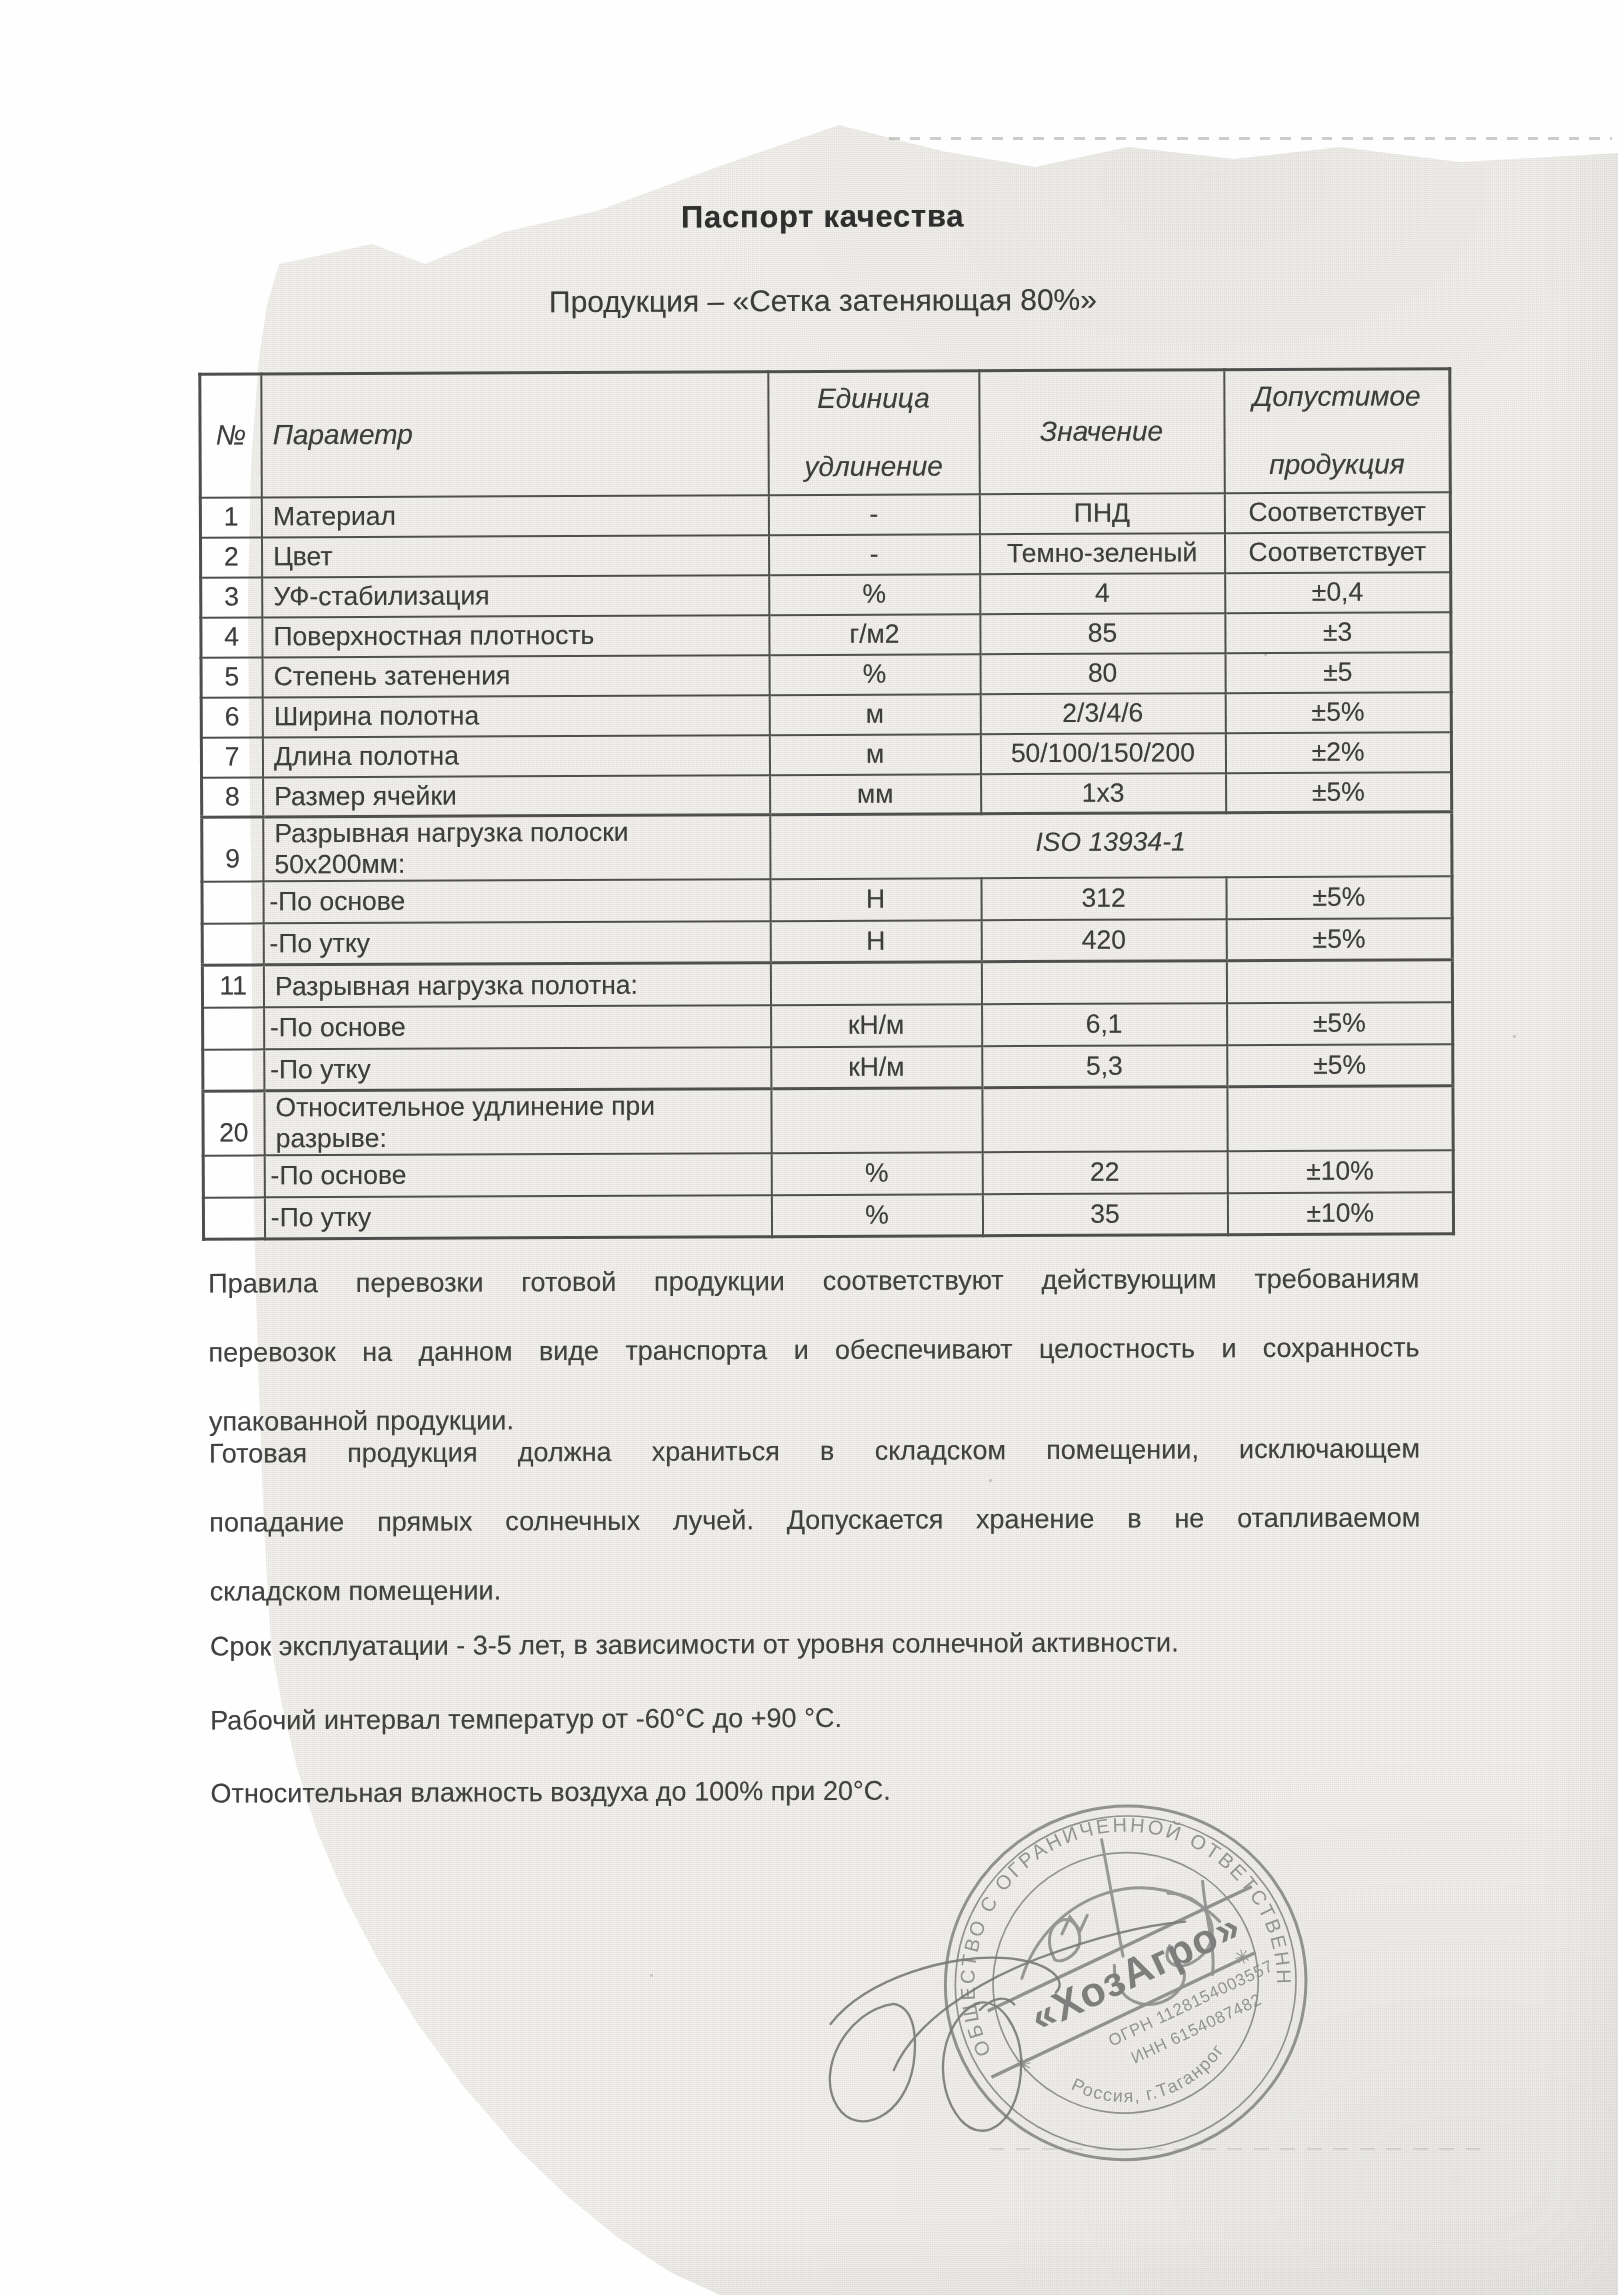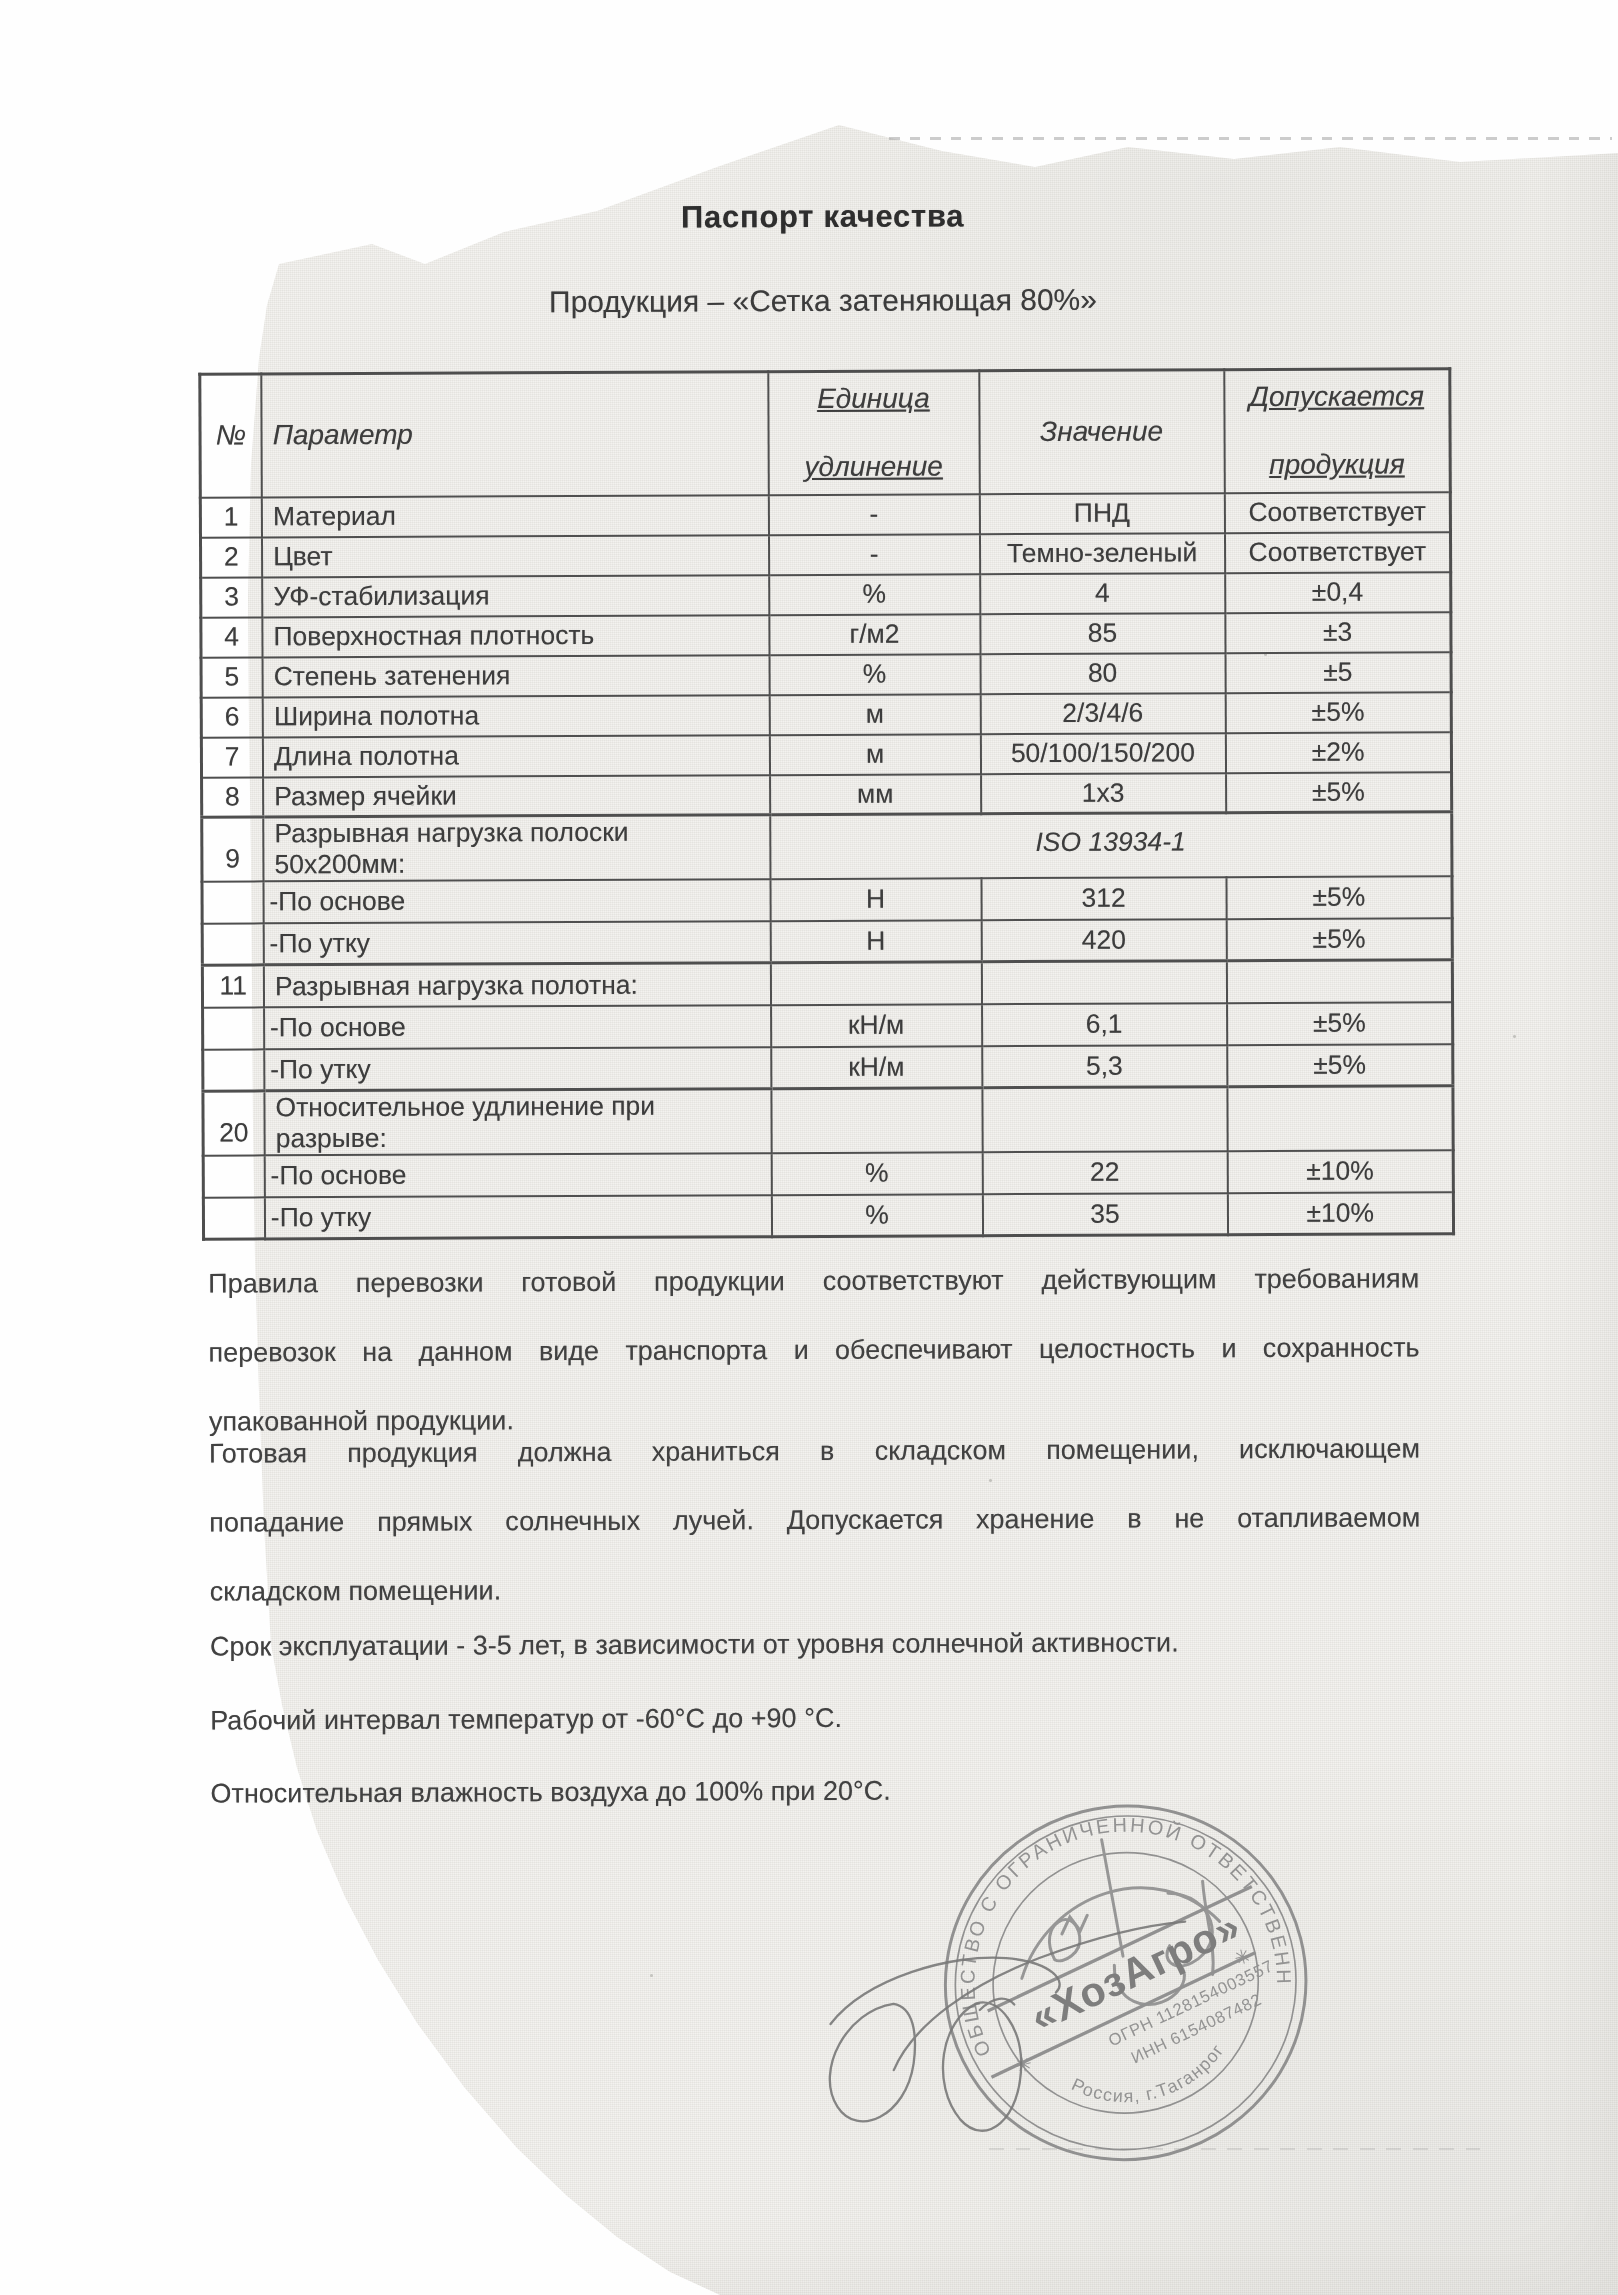--- a/index.html
+++ b/index.html
@@ -35,21 +35,21 @@
   .doc-subtitle{position:absolute;left:201px;top:284px;width:1250px;text-align:center;
     font-size:30px;color:#3c3c3c;text-shadow:0 0 0.7px rgba(60,60,60,.45);}
   
   table.spec{position:absolute;left:201px;top:370px;width:1250px;border-collapse:collapse;
     table-layout:fixed;font-size:26.5px;color:#3d3d3d;text-shadow:0 0 0.7px rgba(60,60,60,.45);}
   table.spec{border:3.3px solid #4e4e4e;}
   table.spec td{border:2px solid #4f4f4f;padding:0;vertical-align:middle;}
   tr.rh{height:123px;} tr.rs{height:40px;} tr.rt{height:64px;} tr.rb{height:42px;}
   tr.rh td{font-style:italic;font-size:28px;}
   .hsplit{display:flex;flex-direction:column;justify-content:space-between;height:100px;
-          align-items:center;padding:4px 0;text-decoration:underline;}
+          align-items:center;padding:4px 0;}
   .c-num{text-align:center;}
   .c-param{text-align:left;padding-left:10.6px !important;padding-right:6.6px !important;line-height:30.5px;}
   .c-sub{padding-left:5.3px !important;}
   .c-unit,.c-val,.c-dev{text-align:center;}
   .c-iso{text-align:center;font-style:italic;vertical-align:bottom;padding-bottom:6.6px !important;}
   tr.rt td.c-num{vertical-align:bottom;padding-bottom:5.3px !important;}
   tr.rt td.c-param{vertical-align:middle;}
   tr.sep td{border-top-width:3.3px;}
   thead tr td{border-bottom-width:3.3px;}
   
@@ -97,21 +97,21 @@
         <td class="c-param">Параметр</td>
         <td class="c-unit">
           <div class="hsplit">
             <span>Единица</span>
             <span>удлинение</span>
           </div>
         </td>
         <td class="c-val">Значение</td>
         <td class="c-dev">
           <div class="hsplit">
-            <span>Допускается</span>
+            <span>Допустимое</span>
             <span>продукция</span>
           </div>
         </td>
       </tr>
       </thead>
       <tbody>
       <tr class="rs">
         <td class="c-num">1</td>
         <td class="c-param">Материал</td>
         <td class="c-unit">-</td>

